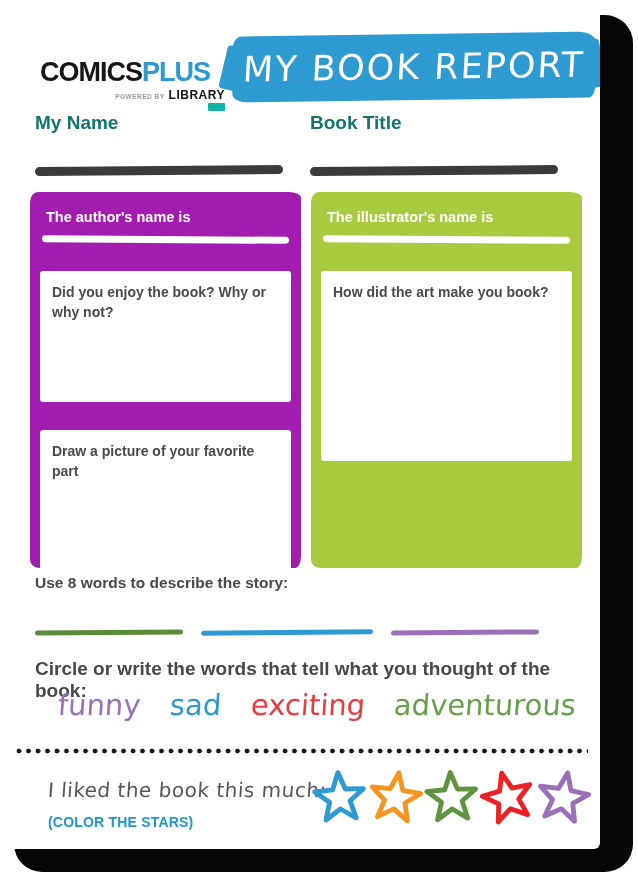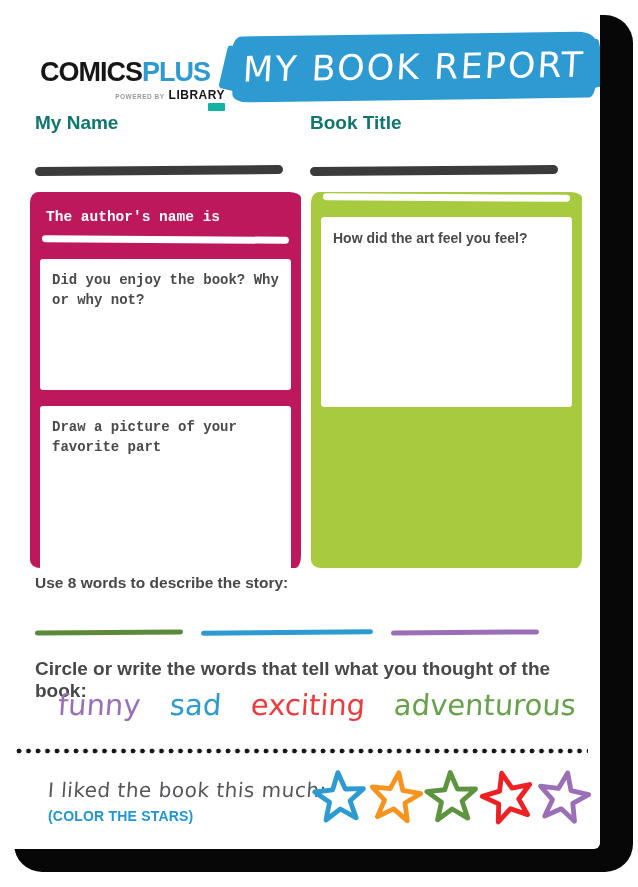--- a/index.html
+++ b/index.html
@@ -41,21 +41,21 @@
   .field-label { font-size: 19px; font-weight: 700; color: #0f766e; }
   .field-line { height: 9px; border-radius: 5px; margin-top: 32px; transform: rotate(-0.45deg); }
 
   
   .boxes-row { position: absolute; left: 30px; top: 192px; display: flex; gap: 10px; }
   .color-box { width: 271px; height: 376px; padding: 0 10px 12px 10px;
     border-radius: 8px 12px 6px 10px / 10px 6px 12px 8px; }
   .box-header { padding: 17px 6px 9px 6px; color: #ffffff; font-size: 14.5px; font-weight: 700; }
   .box-write-line { height: 7px; background: #ffffff; border-radius: 4px; margin: 2px 2px 0 2px;
     transform: rotate(0.4deg); }
-  .q-box { background: #ffffff; margin-top: 16px; padding: 12px; border-radius: 3px;
+  .q-box { background: #ffffff; margin-top: 28px; padding: 12px; border-radius: 3px;
     font-size: 14px; font-weight: 700; color: #4a4a4c; line-height: 1.4; }
   .q-box.first { height: 131px; }
   .q-box.second { height: 190px; }
 
   
   .describe-prompt { position: absolute; left: 35px; top: 574px; font-size: 15.5px; font-weight: 700; color: #48484a; }
   .describe-lines { position: absolute; left: 35px; top: 630px; width: 504px;
     display: flex; justify-content: space-between; }
   .describe-line { height: 5px; border-radius: 3px; transform: rotate(-0.5deg); }
   .describe-line.w1 { width: 148px; }
@@ -70,21 +70,21 @@
   .circle-word { font-size: 29px; white-space: nowrap; }
 
   
   .dotted-divider { position: absolute; left: 16px; top: 748px; width: 572px; height: 6px;
     background-image: radial-gradient(circle at 3px 3px, #141414 2.1px, transparent 2.7px);
     background-size: 9.5px 6px; background-repeat: repeat-x; }
 
   .rating-row { position: absolute; left: 48px; top: 768px; width: 548px; display: flex; align-items: flex-start; }
   .rating-text { width: 262px; padding-top: 10px; }
   .rating-prompt { font-size: 20px; color: #55565a; white-space: nowrap; letter-spacing: .5px; }
-  .rating-instruction { font-size: 14px; font-weight: 800; margin-top: 6px; letter-spacing: .2px; }
+  .rating-instruction { font-size: 14px; font-weight: 800; margin-top: 12px; letter-spacing: .2px; }
   .stars { display: flex; margin-left: 2px; }
   .star { width: 57px; height: 57px; margin-left: -1px; display: block; }
   .star:nth-child(1) { transform: rotate(-4deg); }
   .star:nth-child(2) { transform: rotate(8deg); }
   .star:nth-child(3) { transform: rotate(-3deg); }
   .star:nth-child(4) { transform: rotate(-14deg); }
   .star:nth-child(5) { transform: rotate(10deg); }
   .star svg { width: 100%; height: 100%; display: block; }
 </style>
 </head>
@@ -114,29 +114,30 @@
       <div class="field-label">My Name</div>
       <div class="field-line" style="background-color: rgb(59, 59, 60);"></div>
     </div>
     <div class="field-col">
       <div class="field-label">Book Title</div>
       <div class="field-line" style="background-color: rgb(59, 59, 60);"></div>
     </div>
   </div>
 
   <div class="boxes-row">
-    <div class="color-box" style="background-color: #be185d; font-family: Liberation Mono, monospace;">
+    <div class="color-box" style="background-color: #a21caf;">
       <div class="box-header">The author's name is</div>
       <div class="box-write-line"></div>
       <div class="q-box first">Did you enjoy the book? Why or why not?</div>
       <div class="q-box second">Draw a picture of your favorite part</div>
     </div>
     <div class="color-box" style="background-color: rgb(168, 202, 63);">
+      <div class="box-header">The illustrator's name is</div>
       <div class="box-write-line"></div>
-      <div class="q-box second">How did the art feel you feel?</div>
+      <div class="q-box second">How did the art make you book?</div>
     </div>
   </div>
 
   <div class="describe-prompt">Use 8 words to describe the story:</div>
   <div class="describe-lines">
     <div class="describe-line w1" style="background-color: rgb(93, 138, 58);"></div>
     <div class="describe-line w2" style="background-color: rgb(46, 154, 210);"></div>
     <div class="describe-line w3" style="background-color: rgb(154, 111, 184);"></div>
   </div>
 

